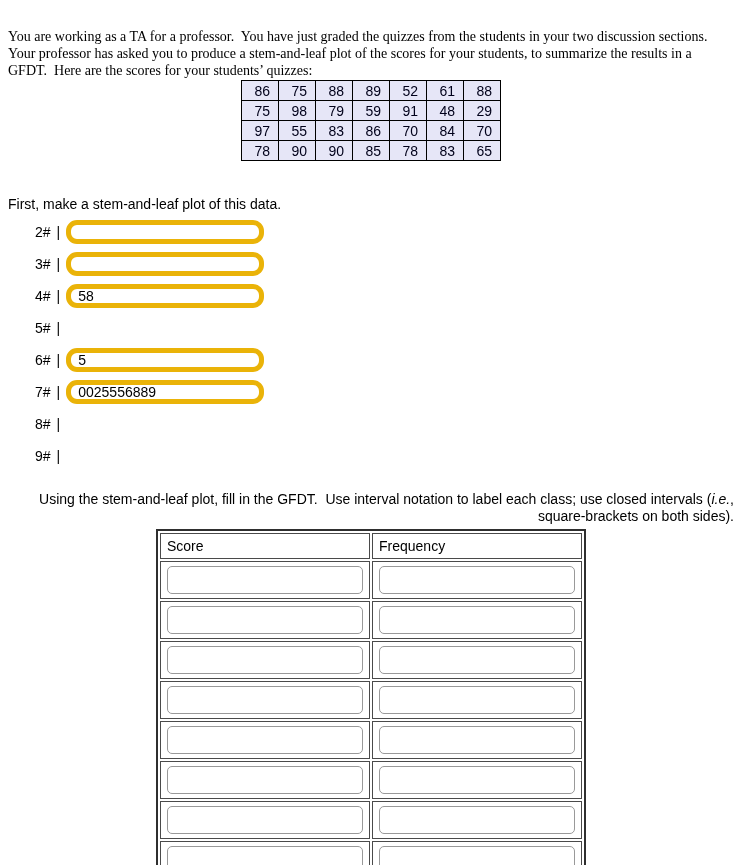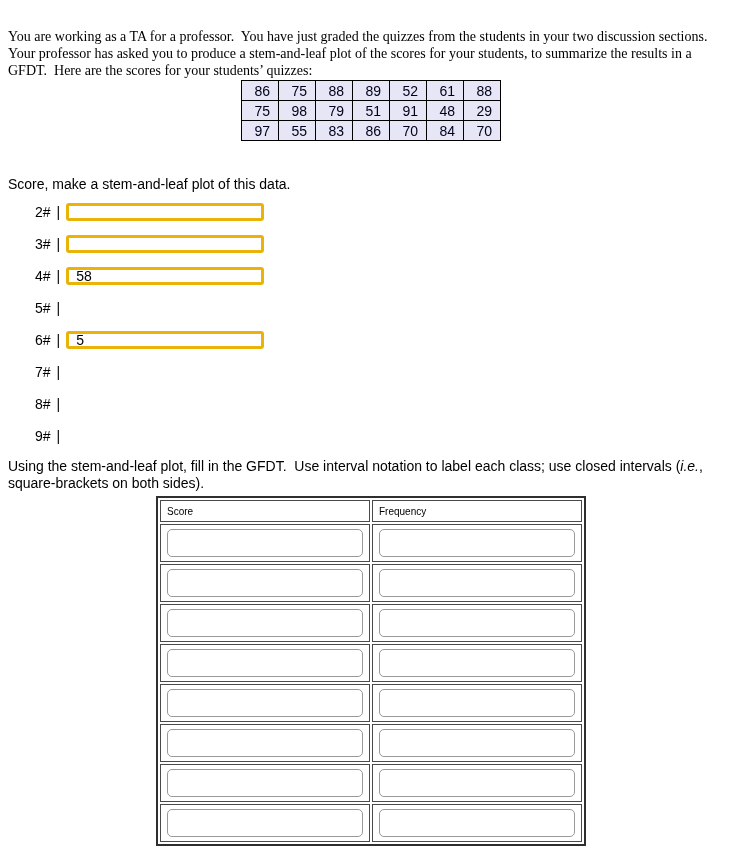--- a/index.html
+++ b/index.html
@@ -48,47 +48,47 @@
     margin: 0 0 0 27px;
     height: 32px;
   }
   .stem-label {
     white-space: pre;
     margin-right: 6px;
   }
   .stem-sep { margin-right: 6px; }
   input.leaf-input {
     width: 198px;
-    height: 18px;
-    border: 3px solid #eab308;
-    border-radius: 3px;
+    height: 24px;
+    border: 5px solid #eab308;
+    border-radius: 11px;
     padding: 0 7px;
     font-family: "Liberation Sans", "DejaVu Sans", sans-serif;
     font-size: 14px;
     color: #000000;
     background: #ffffff;
     outline: none;
   }
 
   
-  .gfdt-instruction { margin: 6px 0 4px 0; }
+  .gfdt-instruction { margin: 19px 0 4px 0; text-align: right; }
   table.gfdt {
     margin: 0 auto;
     border: 2px solid #2f2f2f;
     border-spacing: 2px;
     background: #ffffff;
   }
   table.gfdt th {
     border: 1px solid #4a4a4a;
     font-weight: normal;
     text-align: left;
     padding: 4px 6px;
     width: 210px;
     height: 22px;
-    font-size: 10px;
+    font-size: 14px;
   }
   table.gfdt td {
     border: 1px solid #4a4a4a;
     padding: 4px 6px;
     width: 210px;
     height: 38px;
   }
   input.gfdt-input {
     width: 196px;
     height: 28px;
@@ -117,38 +117,47 @@
       <td>88</td>
       <td>89</td>
       <td>52</td>
       <td>61</td>
       <td>88</td>
     </tr>
     <tr>
       <td>75</td>
       <td>98</td>
       <td>79</td>
-      <td>51</td>
+      <td>59</td>
       <td>91</td>
       <td>48</td>
       <td>29</td>
     </tr>
     <tr>
       <td>97</td>
       <td>55</td>
       <td>83</td>
       <td>86</td>
       <td>70</td>
       <td>84</td>
       <td>70</td>
     </tr>
+    <tr>
+      <td>78</td>
+      <td>90</td>
+      <td>90</td>
+      <td>85</td>
+      <td>78</td>
+      <td>83</td>
+      <td>65</td>
+    </tr>
   </tbody>
     </table>
 
-  <p class="para stem-instruction">Score, make a stem-and-leaf plot of this data.</p>
+  <p class="para stem-instruction">First, make a stem-and-leaf plot of this data.</p>
 
   <div>
     <div class="stem-row">
       <span class="stem-label">2#</span>
       <span class="stem-sep">|</span>
       <input class="leaf-input" type="text" value="" style="">
     </div>
     <div class="stem-row">
       <span class="stem-label">3#</span>
       <span class="stem-sep">|</span>
@@ -164,20 +173,21 @@
       <span class="stem-sep">|</span>
     </div>
     <div class="stem-row">
       <span class="stem-label">6#</span>
       <span class="stem-sep">|</span>
       <input class="leaf-input" type="text" value="5" style="">
     </div>
     <div class="stem-row">
       <span class="stem-label">7#</span>
       <span class="stem-sep">|</span>
+      <input class="leaf-input" type="text" value="0025556889" style="">
     </div>
     <div class="stem-row">
       <span class="stem-label">8#</span>
       <span class="stem-sep">|</span>
     </div>
     <div class="stem-row">
       <span class="stem-label">9#</span>
       <span class="stem-sep">|</span>
     </div>
   </div>

